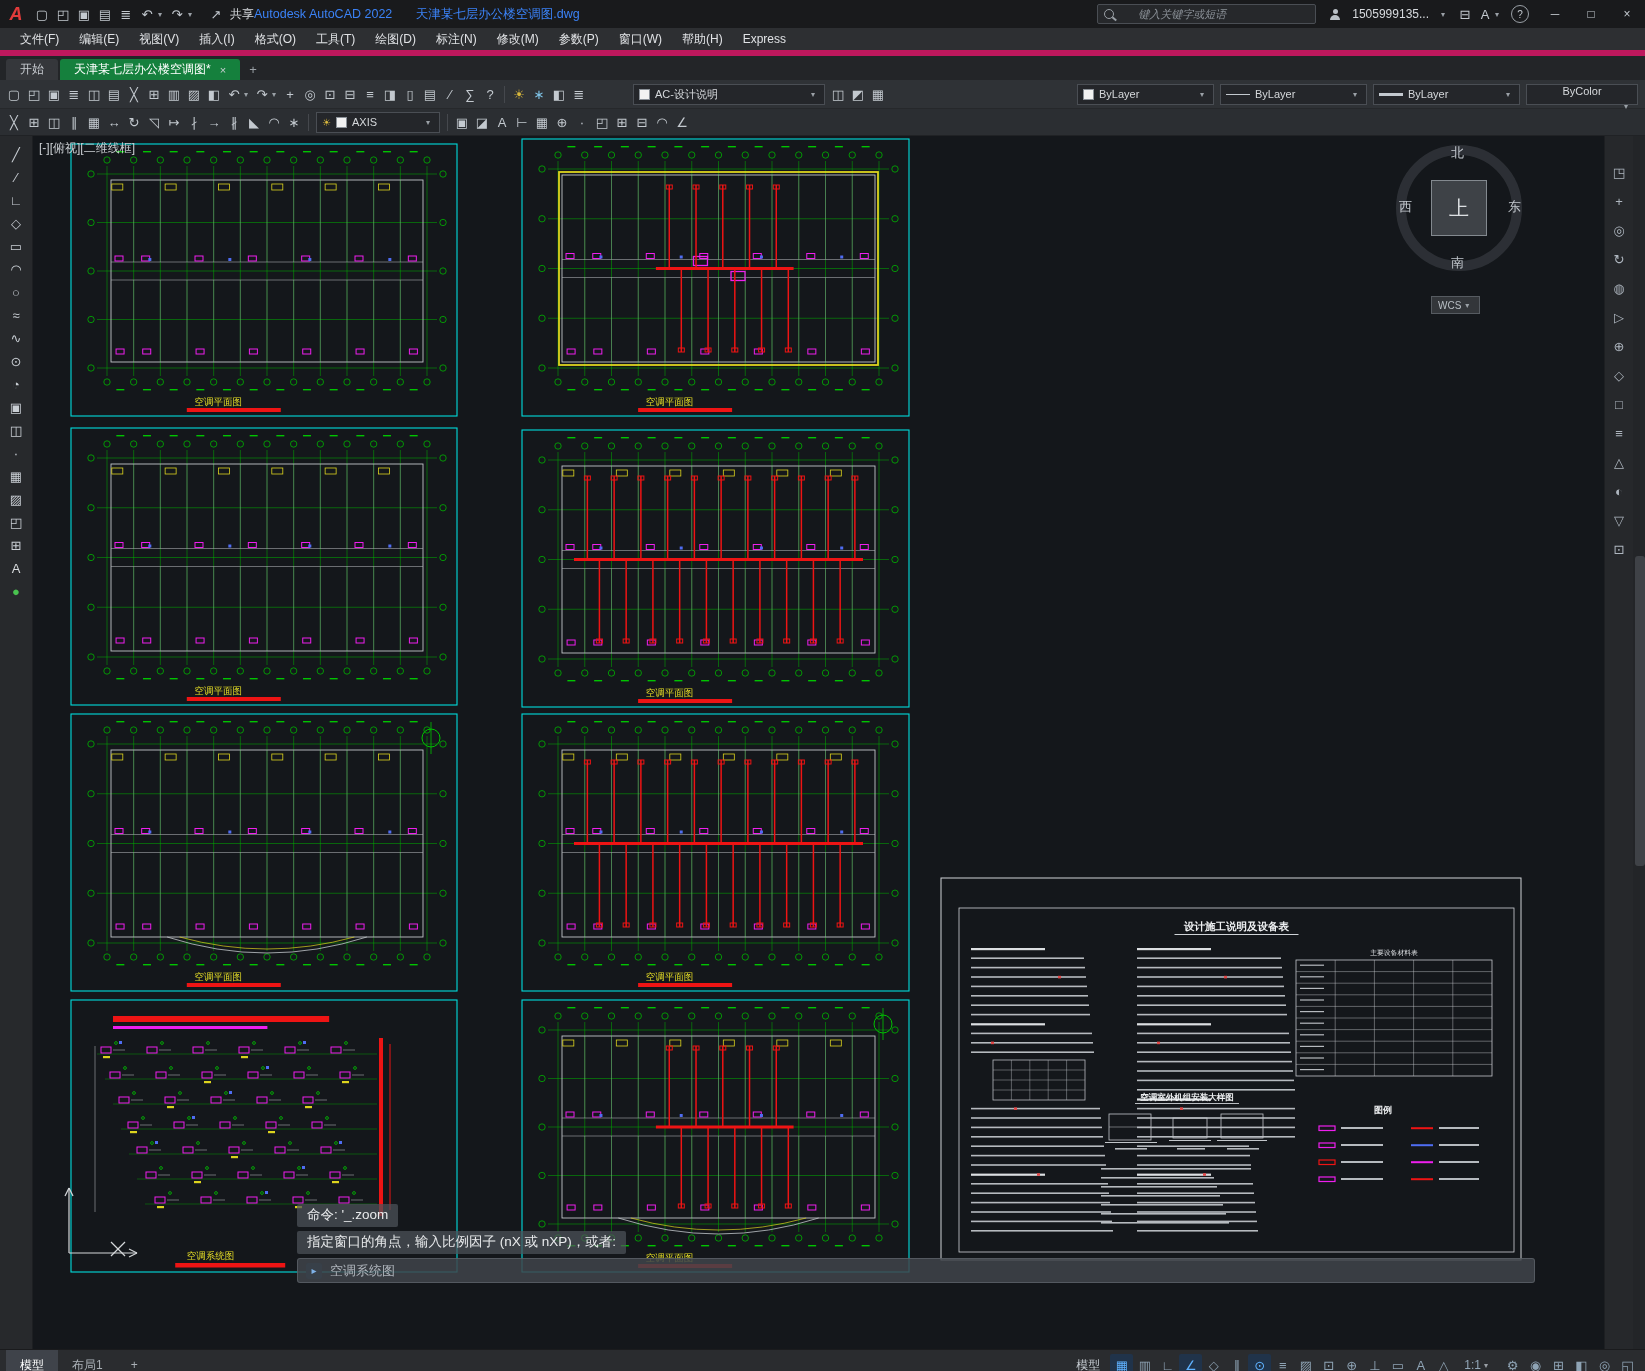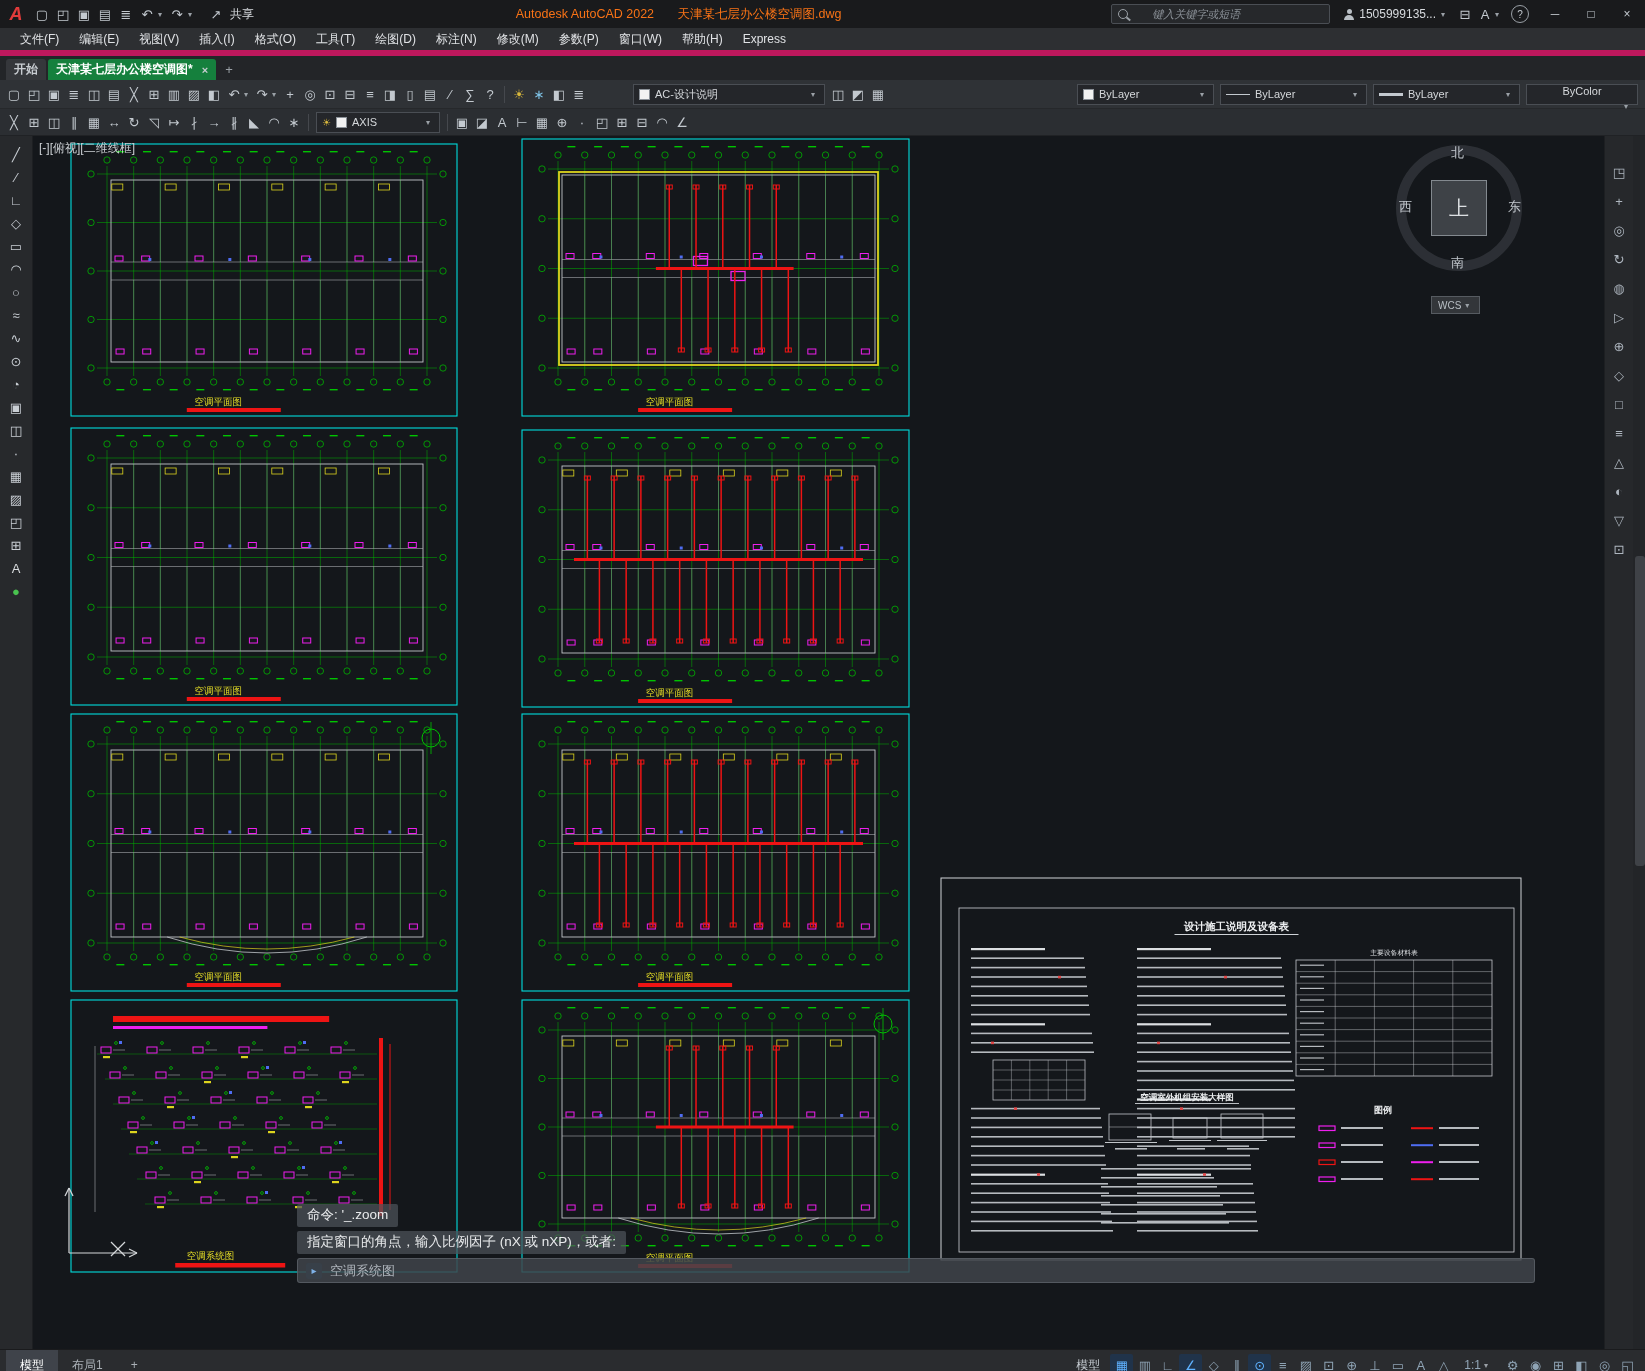--- a/index.html
+++ b/index.html
@@ -10,46 +10,46 @@
   
   .titlebar{height:28px;background:#191a1c;display:flex;align-items:center;font-size:12px;color:#e4e6e9;flex:0 0 auto;}
   .logo{width:32px;height:28px;display:flex;align-items:center;justify-content:center;
         color:#e23b3b;font-weight:bold;font-style:italic;font-size:18px;}
   .ticon{display:inline-flex;align-items:center;justify-content:center;width:20px;height:20px;
          color:#c3c9cf;font-size:13px;cursor:default;flex:0 0 auto;}
   .caret::after{content:"▾";font-size:8px;color:#9aa0a6;}
   .caret{display:inline-flex;align-items:center;width:8px;}
   .qat{display:flex;align-items:center;gap:1px;}
   .share{display:flex;align-items:center;gap:4px;margin-left:10px;color:#d7dade;}
-  .title-center{flex:1;text-align:center;font-size:12.5px;color:#f97316;white-space:nowrap;overflow:hidden;}
+  .title-center{flex:1;font-size:12.5px;color:#3b82f6;white-space:nowrap;overflow:hidden;}
   .title-center .doc{margin-left:20px;}
   .search-box{width:205px;height:18px;background:#26282b;border:1px solid #4a4e54;border-radius:2px;
               display:flex;align-items:center;padding:0 6px;gap:22px;margin:0 8px;}
   .search-box input{flex:1;background:transparent;border:none;outline:none;color:#cfd3d7;font-size:11px;min-width:0;}
   .search-box input::placeholder{color:#8b9198;font-style:italic;}
   .mag{width:8px;height:8px;border:1.5px solid #9aa0a6;border-radius:50%;position:relative;flex:0 0 auto;}
   .mag::after{content:"";position:absolute;width:5px;height:1.5px;background:#9aa0a6;right:-4px;bottom:-1px;transform:rotate(40deg);}
-  .account{display:flex;align-items:center;gap:5px;margin:0 6px;color:#d7dade;white-space:nowrap;}
+  .account{display:flex;align-items:center;gap:12px;margin:0 6px;color:#d7dade;white-space:nowrap;}
   .person{width:10px;height:10px;position:relative;flex:0 0 auto;}
   .person::before{content:"";position:absolute;left:2.5px;top:0;width:5px;height:5px;border-radius:50%;background:#b9bfc5;}
   .person::after{content:"";position:absolute;left:0;bottom:-1px;width:10px;height:5px;border-radius:5px 5px 0 0;background:#b9bfc5;}
   .helpbtn{width:16px;height:16px;border:1px solid #9aa0a6;border-radius:50%;display:inline-flex;align-items:center;
            justify-content:center;font-size:10px;color:#c3c9cf;margin:0 8px;}
   .winbtns{display:flex;height:28px;}
   .winbtn{width:36px;height:28px;display:flex;align-items:center;justify-content:center;font-size:12px;color:#c3c9cf;}
 
   
   .menubar{height:22px;background:#2d2f32;border-bottom:6px solid #be185d;display:flex;align-items:center;
            padding-left:10px;font-size:12px;color:#e0e2e5;flex:0 0 auto;}
   .menu-item{padding:0 10px;height:100%;display:flex;align-items:center;cursor:default;}
 
   
   .tabbar{height:24px;background:#232528;display:flex;align-items:flex-end;padding-left:6px;gap:2px;flex:0 0 auto;}
-  .ftab{height:21px;display:flex;align-items:center;padding:0 8px;font-size:12px;color:#c8ccd1;
-        background:#35373b;border-radius:3px 3px 0 0;white-space:nowrap;font-weight:bold;}
+  .ftab{height:21px;display:flex;align-items:center;padding:0 14px;font-size:12px;color:#c8ccd1;
+        background:#35373b;border-radius:3px 3px 0 0;white-space:nowrap;}
   .ftab.active{background:#15803d;color:#ffffff;}
   .ftab .close{margin-left:9px;color:#c9cdd2;font-size:11px;}
   .addtab{width:22px;height:21px;display:flex;align-items:center;justify-content:center;color:#9aa0a6;font-size:13px;}
 
   
   .ribbon{display:flex;align-items:center;padding:0 4px;flex:0 0 auto;}
   .ribbon1{height:28px;background:#2f3236;border-bottom:1px solid #26282b;}
   .ribbon2{height:26px;background:#2b2e32;border-bottom:1px solid #202225;}
   .sep{width:1px;height:17px;background:#45484d;margin:0 4px;flex:0 0 auto;}
   .grow{flex:1;}

